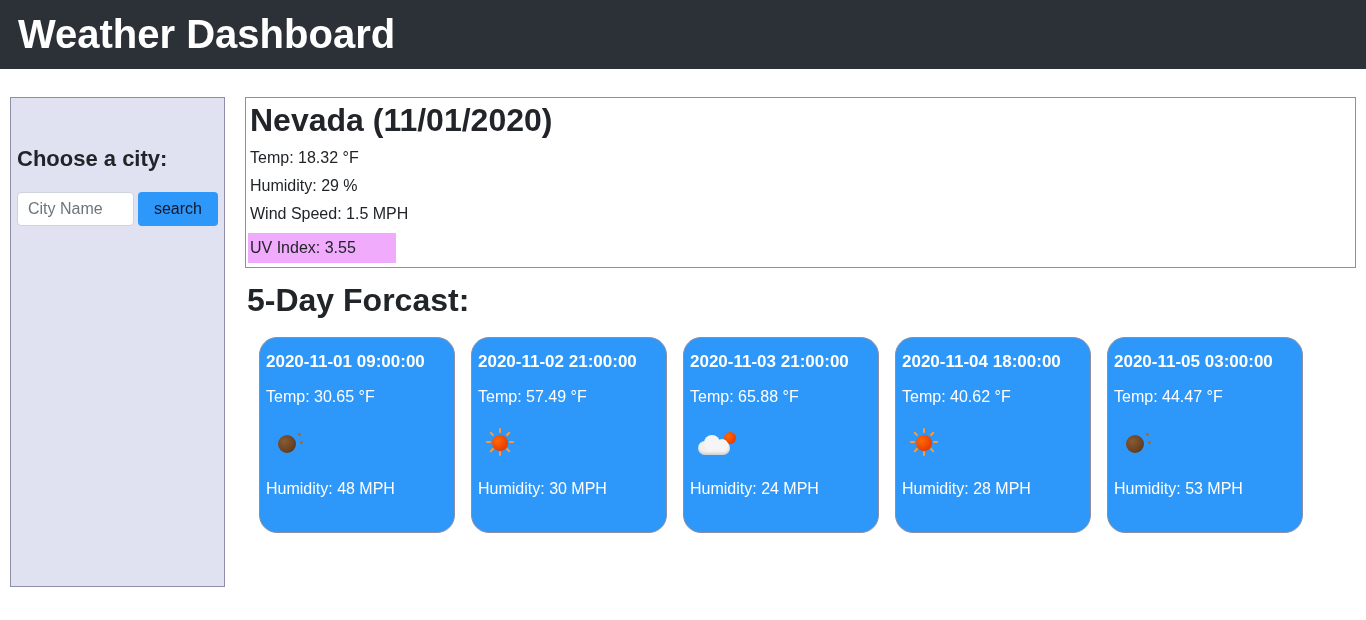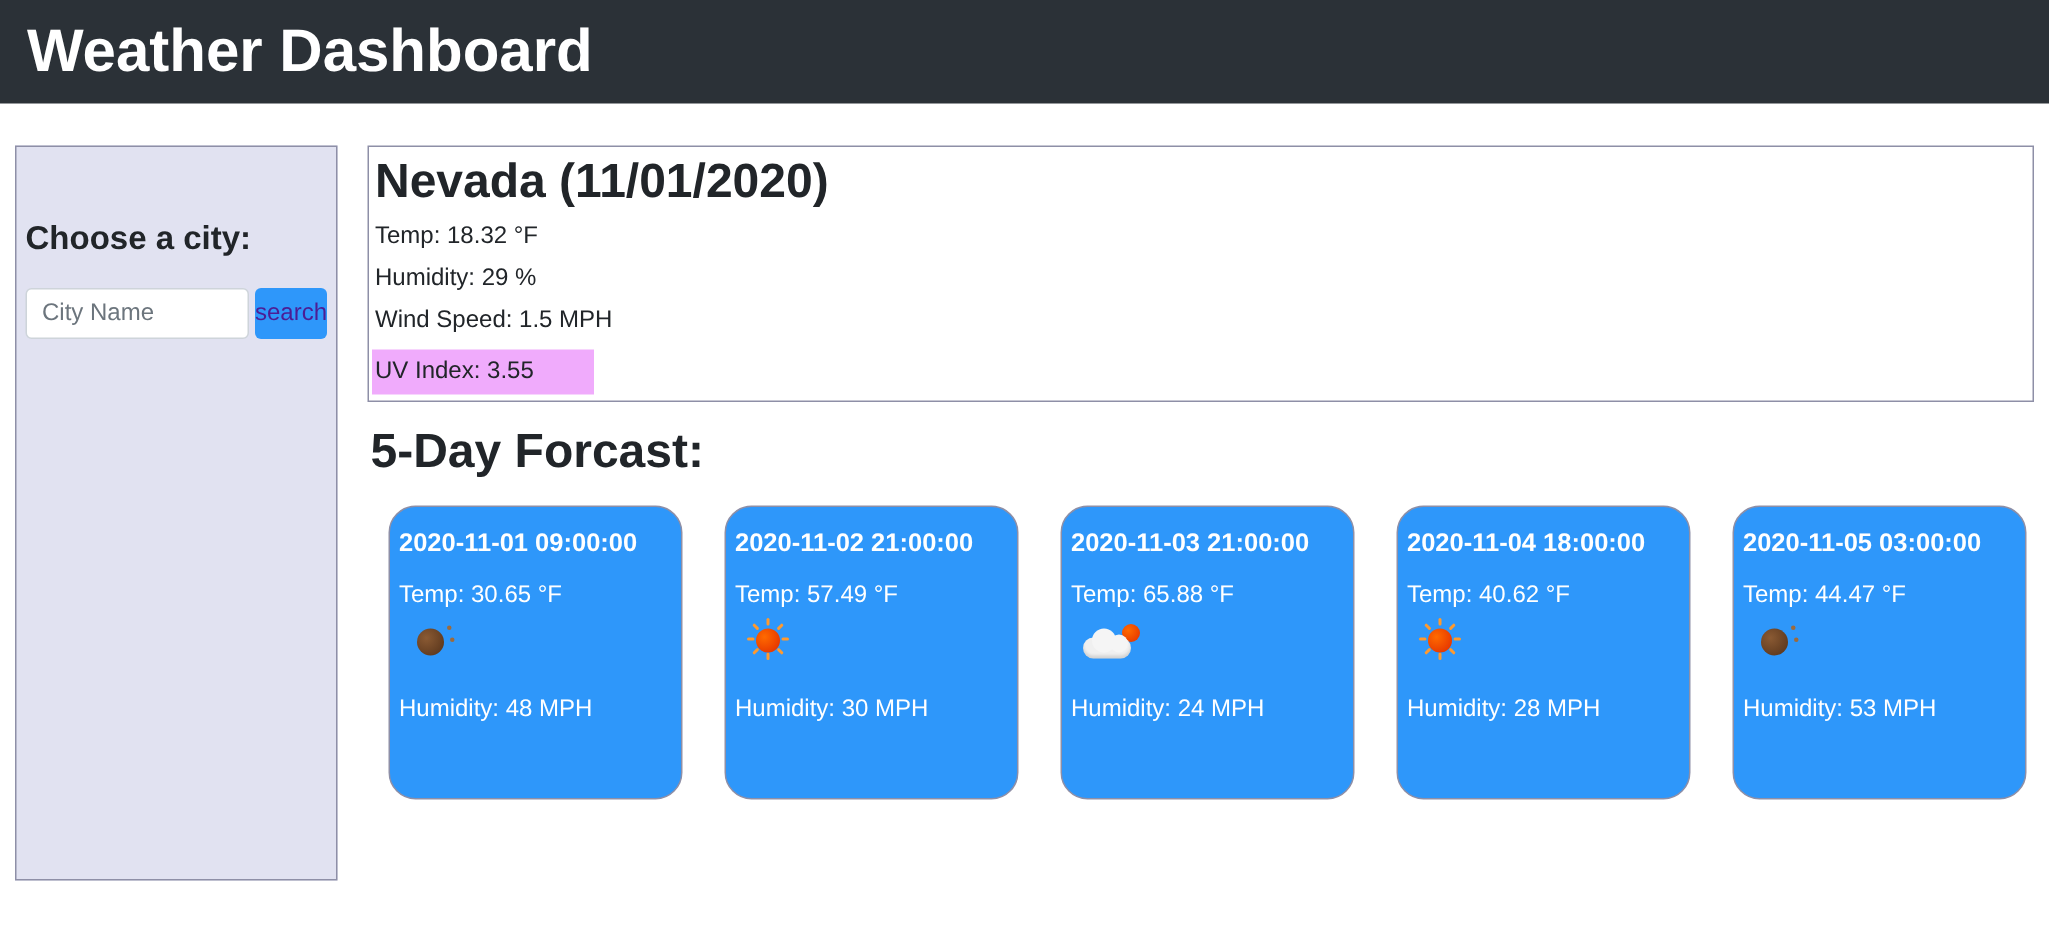--- a/index.html
+++ b/index.html
@@ -50,24 +50,24 @@
       border: 1px solid #ced4da;
       border-radius: 4px;
       color: #495057;
       background: #fff;
     }
     .search-row input::placeholder {
       color: #6c757d;
     }
     .search-row button {
       background: #2e97fa;
-      color: #4c1d95;
+      color: #0f172a;
       border: none;
       border-radius: 4px;
-      padding: 7px 0;
+      padding: 7px 16px;
       font-size: 16px;
       cursor: pointer;
       margin-left: 4px;
     }
     .main {
       flex: 1;
     }
     .current-card {
       border: 1px solid #8e8fa7;
       padding: 4px 2px 4px 2px;
@@ -90,42 +90,42 @@
       padding: 6px 40px 6px 2px;
       font-size: 16px;
     }
     .forecast-title {
       font-size: 32px;
       font-weight: 700;
       margin: 10px 0 18px 2px;
     }
     .forecast-row {
       display: flex;
-      gap: 28px;
+      gap: 16px;
       padding-left: 14px;
     }
     .forecast-card {
       background: #2e97fa;
       color: #ffffff;
       border: 1px solid #8e8fa7;
       border-radius: 18px;
       width: 196px;
       min-height: 196px;
       padding: 14px 6px 14px 6px;
       position: relative;
     }
     .forecast-card h4 {
       font-size: 17px;
       font-weight: 700;
       margin-bottom: 16px;
       white-space: nowrap;
     }
     .forecast-card .f-temp {
       font-size: 16px;
-      margin-bottom: 0;
+      margin-bottom: 16px;
     }
     .forecast-card .icon-slot {
       height: 42px;
       display: flex;
       align-items: center;
       padding-left: 8px;
       margin-bottom: 16px;
     }
     .forecast-card .f-humid {
       font-size: 16px;

